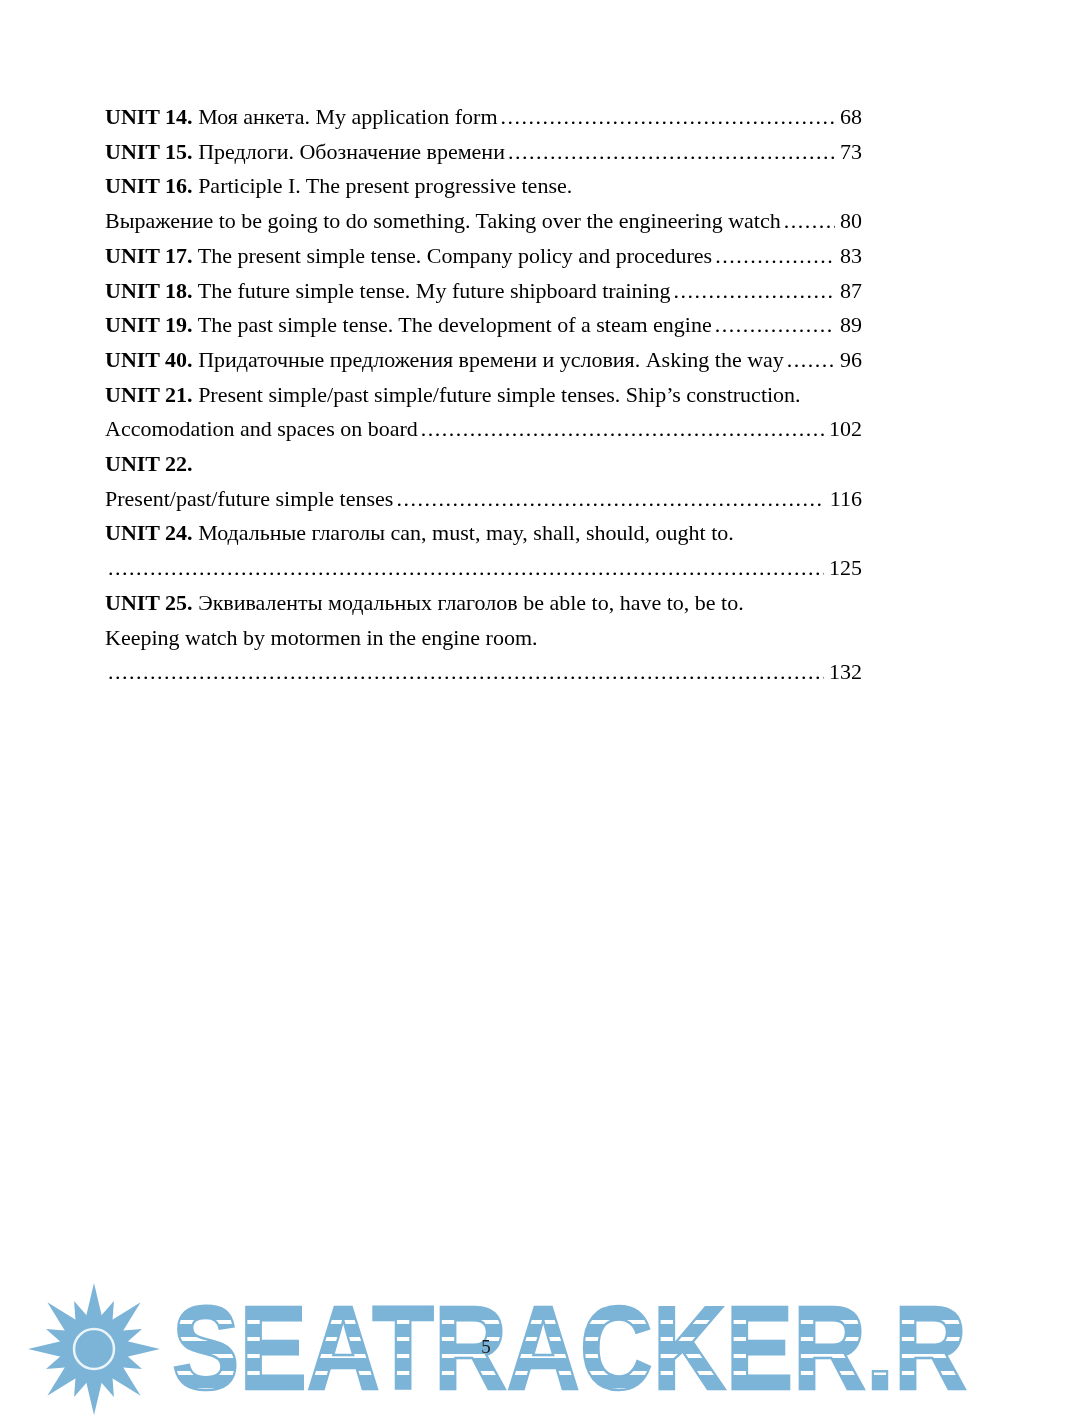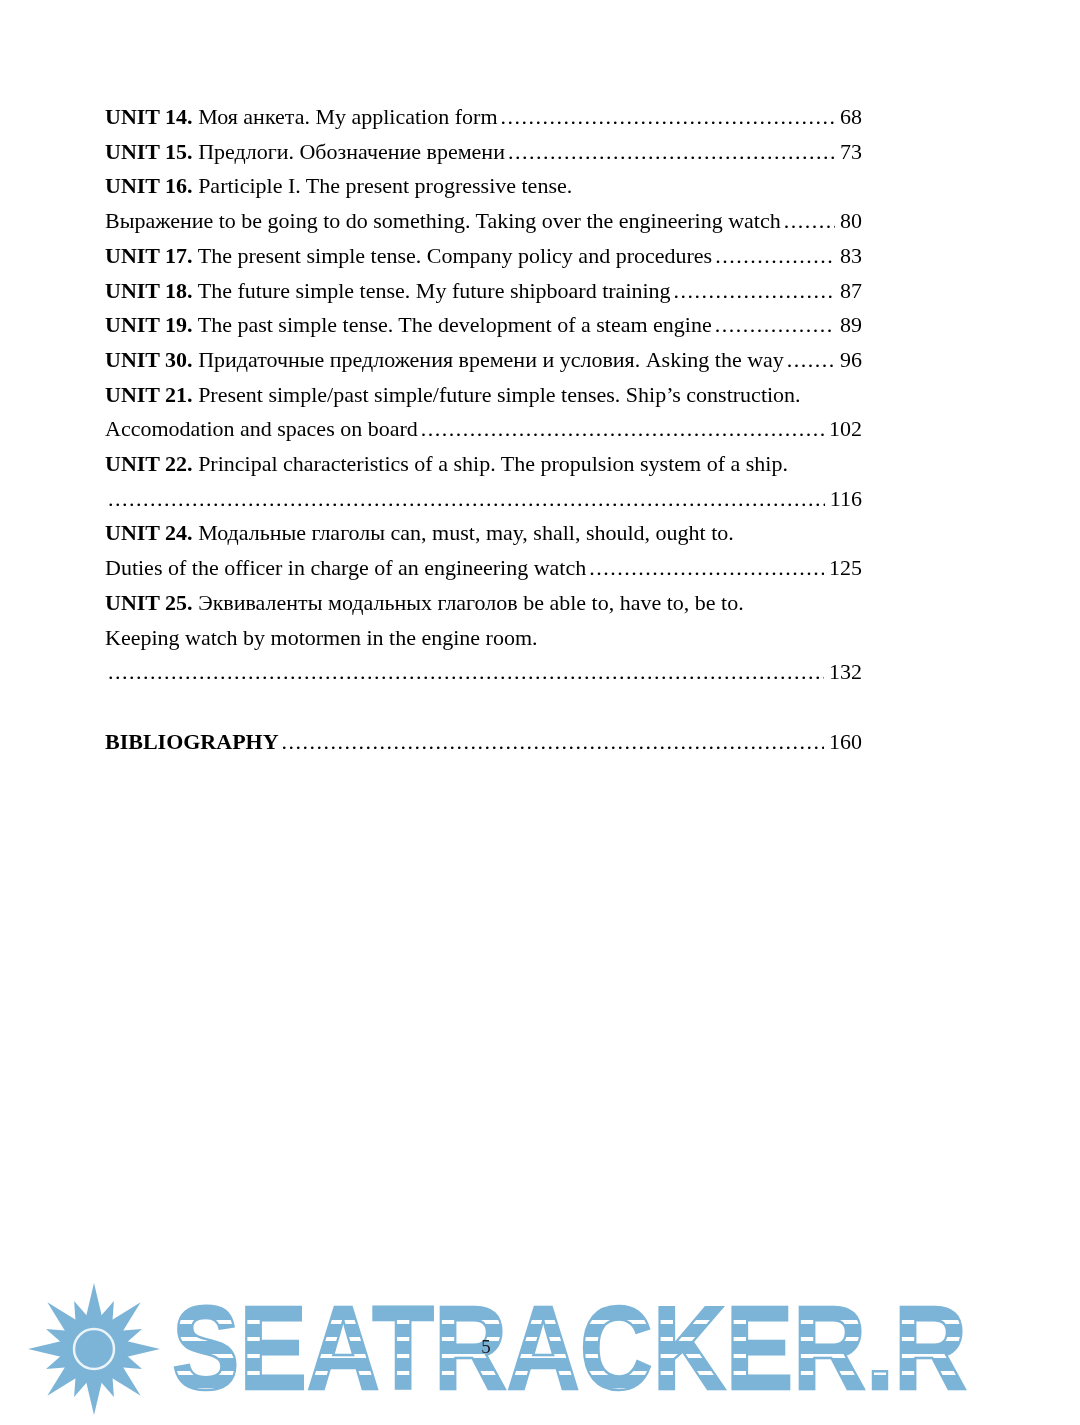--- a/index.html
+++ b/index.html
@@ -101,57 +101,56 @@
     <span class="dot-leader"></span>
     <span class="page-num">87</span>
   </div>
       <div class="toc-row">
     <span class="bold">UNIT 19.</span>
     <span class="entry-text"> The past simple tense. The development of a steam engine</span>
     <span class="dot-leader"></span>
     <span class="page-num">89</span>
   </div>
       <div class="toc-row">
-    <span class="bold">UNIT 30.</span>
+    <span class="bold">UNIT 40.</span>
     <span class="entry-text"> Придаточные предложения времени и условия. Asking the way</span>
     <span class="dot-leader"></span>
     <span class="page-num">96</span>
   </div>
       <div class="toc-row">
     <span class="bold">UNIT 21.</span>
     <span class="entry-text"> Present simple/past simple/future simple tenses. Ship’s construction.</span>
     
     
   </div>
       <div class="toc-row">
     <span class="bold"></span>
     <span class="entry-text">Accomodation and spaces on board</span>
     <span class="dot-leader"></span>
     <span class="page-num">102</span>
   </div>
       <div class="toc-row">
     <span class="bold">UNIT 22.</span>
-    <span class="entry-text"> Principal characteristics of a ship. The propulsion system of a ship.</span>
-    
-    
-  </div>
-      <div class="toc-row">
-    <span class="bold"></span>
+    
+    
+  </div>
+      <div class="toc-row">
+    <span class="bold"></span>
+    <span class="entry-text">Present/past/future simple tenses</span>
     <span class="dot-leader"></span>
     <span class="page-num">116</span>
   </div>
       <div class="toc-row">
     <span class="bold">UNIT 24.</span>
     <span class="entry-text"> Модальные глаголы can, must, may, shall, should, ought to.</span>
     
     
   </div>
       <div class="toc-row">
     <span class="bold"></span>
-    <span class="entry-text">Duties of the officer in charge of an engineering watch</span>
     <span class="dot-leader"></span>
     <span class="page-num">125</span>
   </div>
       <div class="toc-row">
     <span class="bold">UNIT 25.</span>
     <span class="entry-text"> Эквиваленты модальных глаголов be able to, have to, be to.</span>
     
     
   </div>
       <div class="toc-row">
@@ -159,26 +158,20 @@
     <span class="entry-text">Keeping watch by motormen in the engine room.</span>
     
     
   </div>
       <div class="toc-row">
     <span class="bold"></span>
     <span class="dot-leader"></span>
     <span class="page-num">132</span>
   </div>
       <div class="toc-spacer"></div>
-      <div class="toc-row">
-    <span class="bold">BIBLIOGRAPHY</span>
-    <span class="entry-text"></span>
-    <span class="dot-leader"></span>
-    <span class="page-num">160</span>
-  </div>
     </div>
 
   <div class="footer-page">5</div>
 
   <div class="watermark">
     <svg width="1040" height="148" viewBox="0 0 1040 148">
       <defs>
         <pattern id="wm-stripes" width="10" height="17" patternUnits="userSpaceOnUse">
           <rect width="10" height="17" fill="#7cb4d8"></rect>
           <rect y="13" width="10" height="4" fill="#ffffff"></rect>

